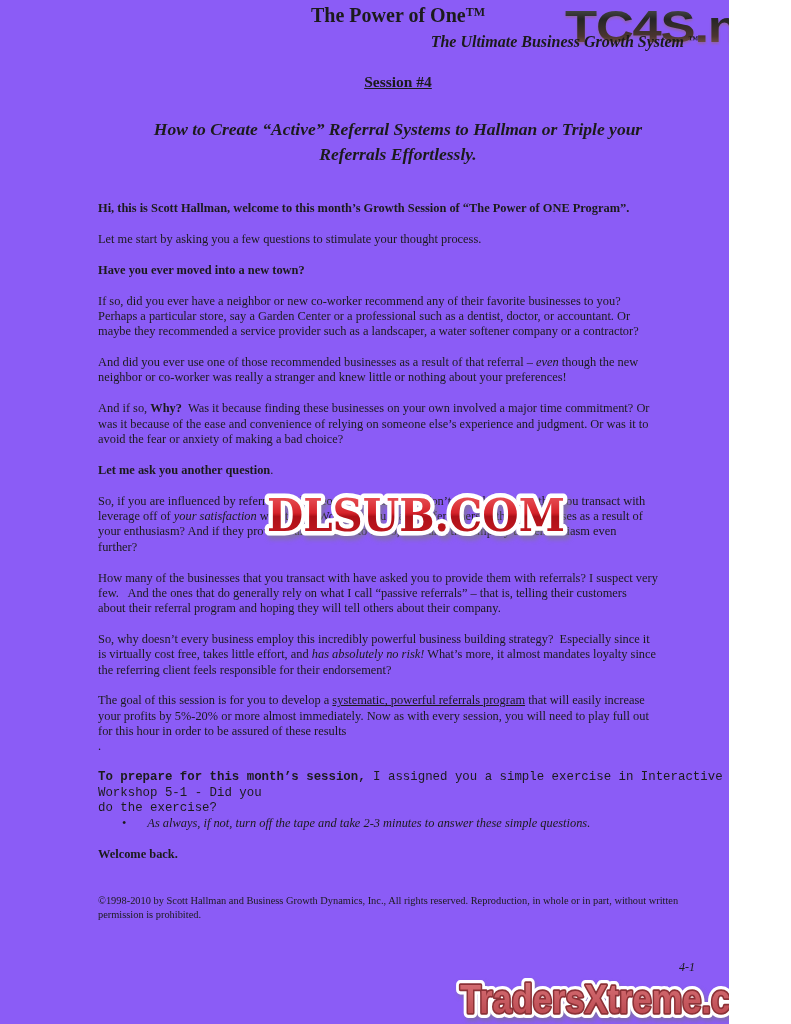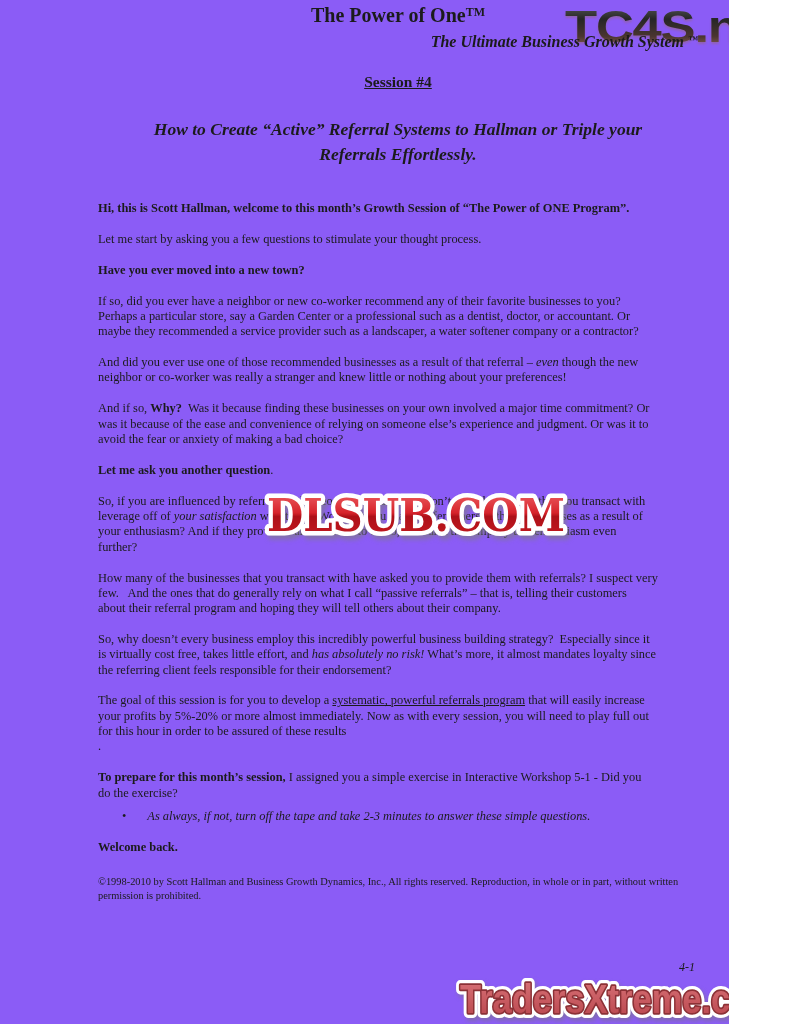--- a/index.html
+++ b/index.html
@@ -12,22 +12,22 @@
   .subtitle .sup2{font-size:10px;vertical-align:4px;}
   .session{text-align:center;font-size:15.5px;font-weight:bold;text-decoration:underline;margin-top:21px;line-height:20px;}
   .heading{text-align:center;font-size:17.5px;font-weight:bold;font-style:italic;line-height:25px;margin-top:25px;white-space:pre-line;}
   .paras{margin-top:34px;}
   .para{font-size:12.4px;line-height:15.3px;margin:0 0 15.6px 0;white-space:pre-wrap;width:655px;}
   .para .b{font-weight:bold;}
   .para .i,.i{font-style:italic;}
   .para .u{text-decoration:underline;}
   .bullet{padding-left:24px;}
   .bullet .gap{margin-left:21px;}
-  .mb0{margin-bottom:8px;}
-  .footer{font-size:10.4px;line-height:13.6px;margin-top:20px;white-space:pre-wrap;width:630px;}
+  .mb0{margin-bottom:0;font-family:Liberation Mono, monospace;}
+  .footer{font-size:10.4px;line-height:13.6px;margin-top:32px;white-space:pre-wrap;width:630px;}
   .pagenum{position:absolute;top:960px;left:98px;width:597px;text-align:right;font-size:12px;font-style:italic;}
   .wm{position:absolute;}
   #wm-tc4s{left:558px;top:0;width:233px;height:54px;
            filter:drop-shadow(0 2px 1px rgba(150,105,95,.45));}
   #wm-tc4s text{font-family:"Liberation Sans",sans-serif;font-weight:bold;font-size:44px;
            letter-spacing:-1px;fill:url(#tcg);}
   #wm-dlsub{left:255px;top:487px;width:322px;height:58px;
            filter:drop-shadow(3px 4px 2px rgba(125,125,125,.6));}
   #wm-dlsub text{font-family:"DejaVu Serif",serif;font-weight:bold;font-size:44px;
            paint-order:stroke;stroke:#ffffff;stroke-width:9px;stroke-linejoin:round;fill:url(#dlg);}

